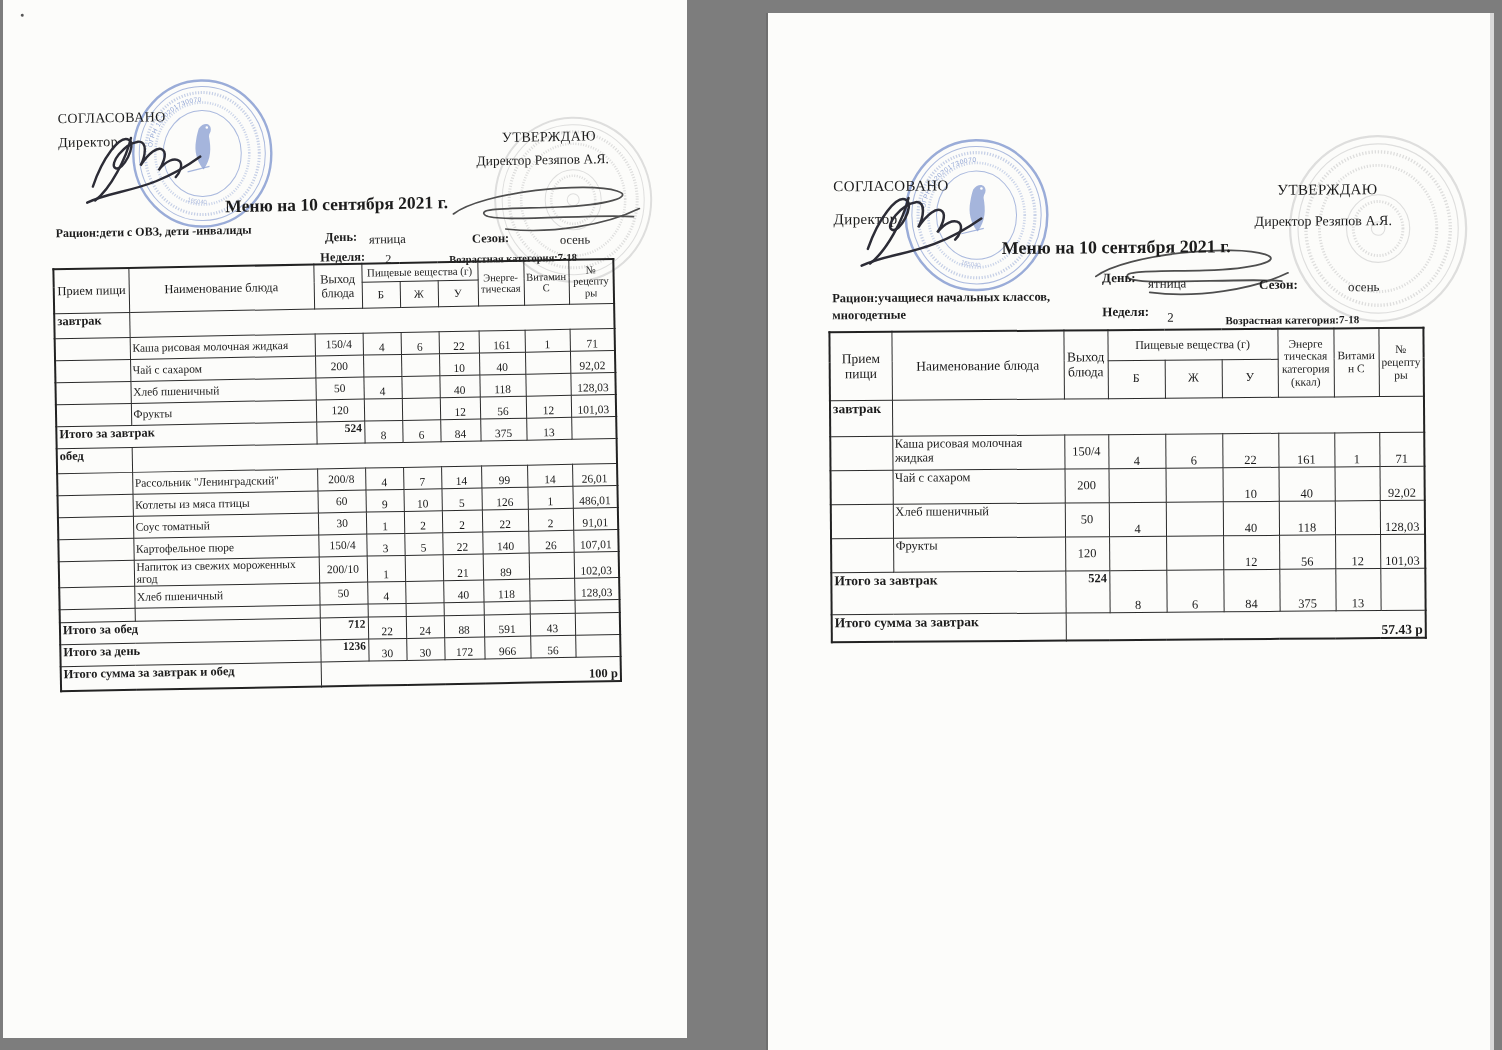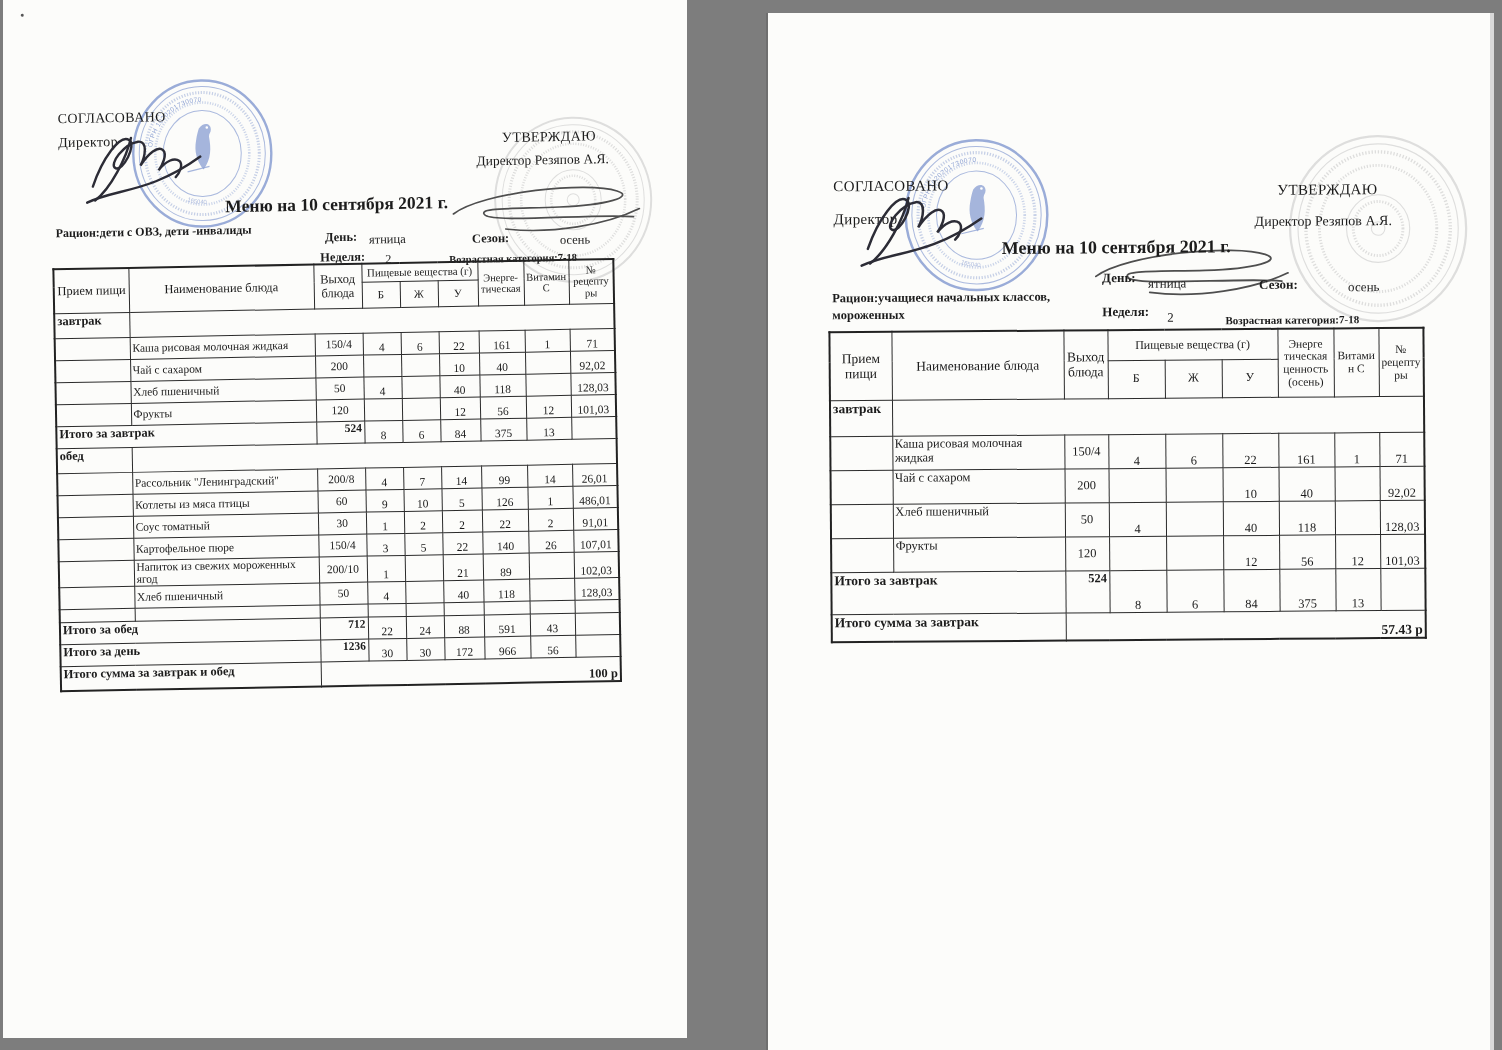--- a/index.html
+++ b/index.html
@@ -408,21 +408,21 @@
     <path class="gsig-path" d="M58,50 C104,56 158,48 192,32"></path>
   </svg>
 
   <div class="abs title" style="left:236px;top:224px">Меню на 10 сентября 2021 г.</div>
 
   <div class="abs meta-b" style="left:336px;top:257px">День:</div>
   <div class="abs meta-v" style="left:382px;top:263px">ятница</div>
   <div class="abs meta-b" style="left:493px;top:265px">Сезон:</div>
   <div class="abs meta-v" style="left:582px;top:268px">осень</div>
   <div class="abs ration" style="left:66px;top:276px">Рацион:учащиеся начальных классов,</div>
-  <div class="abs ration" style="left:66px;top:293px">мороженных</div>
+  <div class="abs ration" style="left:66px;top:293px">многодетные</div>
   <div class="abs meta-b" style="left:336px;top:291px">Неделя:</div>
   <div class="abs meta-v" style="left:401px;top:297px">2</div>
   <div class="abs small-b" style="left:459px;top:302px">Возрастная категория:7-18</div>
 
   <table class="menu-table" style="left:62px;top:316px;width:594px">
     <colgroup>
       <col style="width:62px">
           <col style="width:172px">
           <col style="width:44px">
       <col style="width:57px">
@@ -431,21 +431,21 @@
       <col style="width:56px">
           <col style="width:45px">
           <col style="width:45px">
     </colgroup>
     <thead>
       <tr>
         <th rowspan="2" class="h-main">Прием пищи</th>
         <th rowspan="2" class="h-main">Наименование блюда</th>
         <th rowspan="2" class="h-main">Выход блюда</th>
         <th colspan="3" class="h-mid">Пищевые вещества (г)</th>
-        <th rowspan="2" class="h-small">Энерге тическая ценность (осень)</th>
+        <th rowspan="2" class="h-small">Энерге тическая категория (ккал)</th>
         <th rowspan="2" class="h-small">Витамин С</th>
         <th rowspan="2" class="h-small">№ рецептуры</th>
       </tr>
       <tr>
         <th class="h-mid">Б</th>
         <th class="h-mid">Ж</th>
         <th class="h-mid">У</th>
       </tr>
     </thead>
     <tbody>

